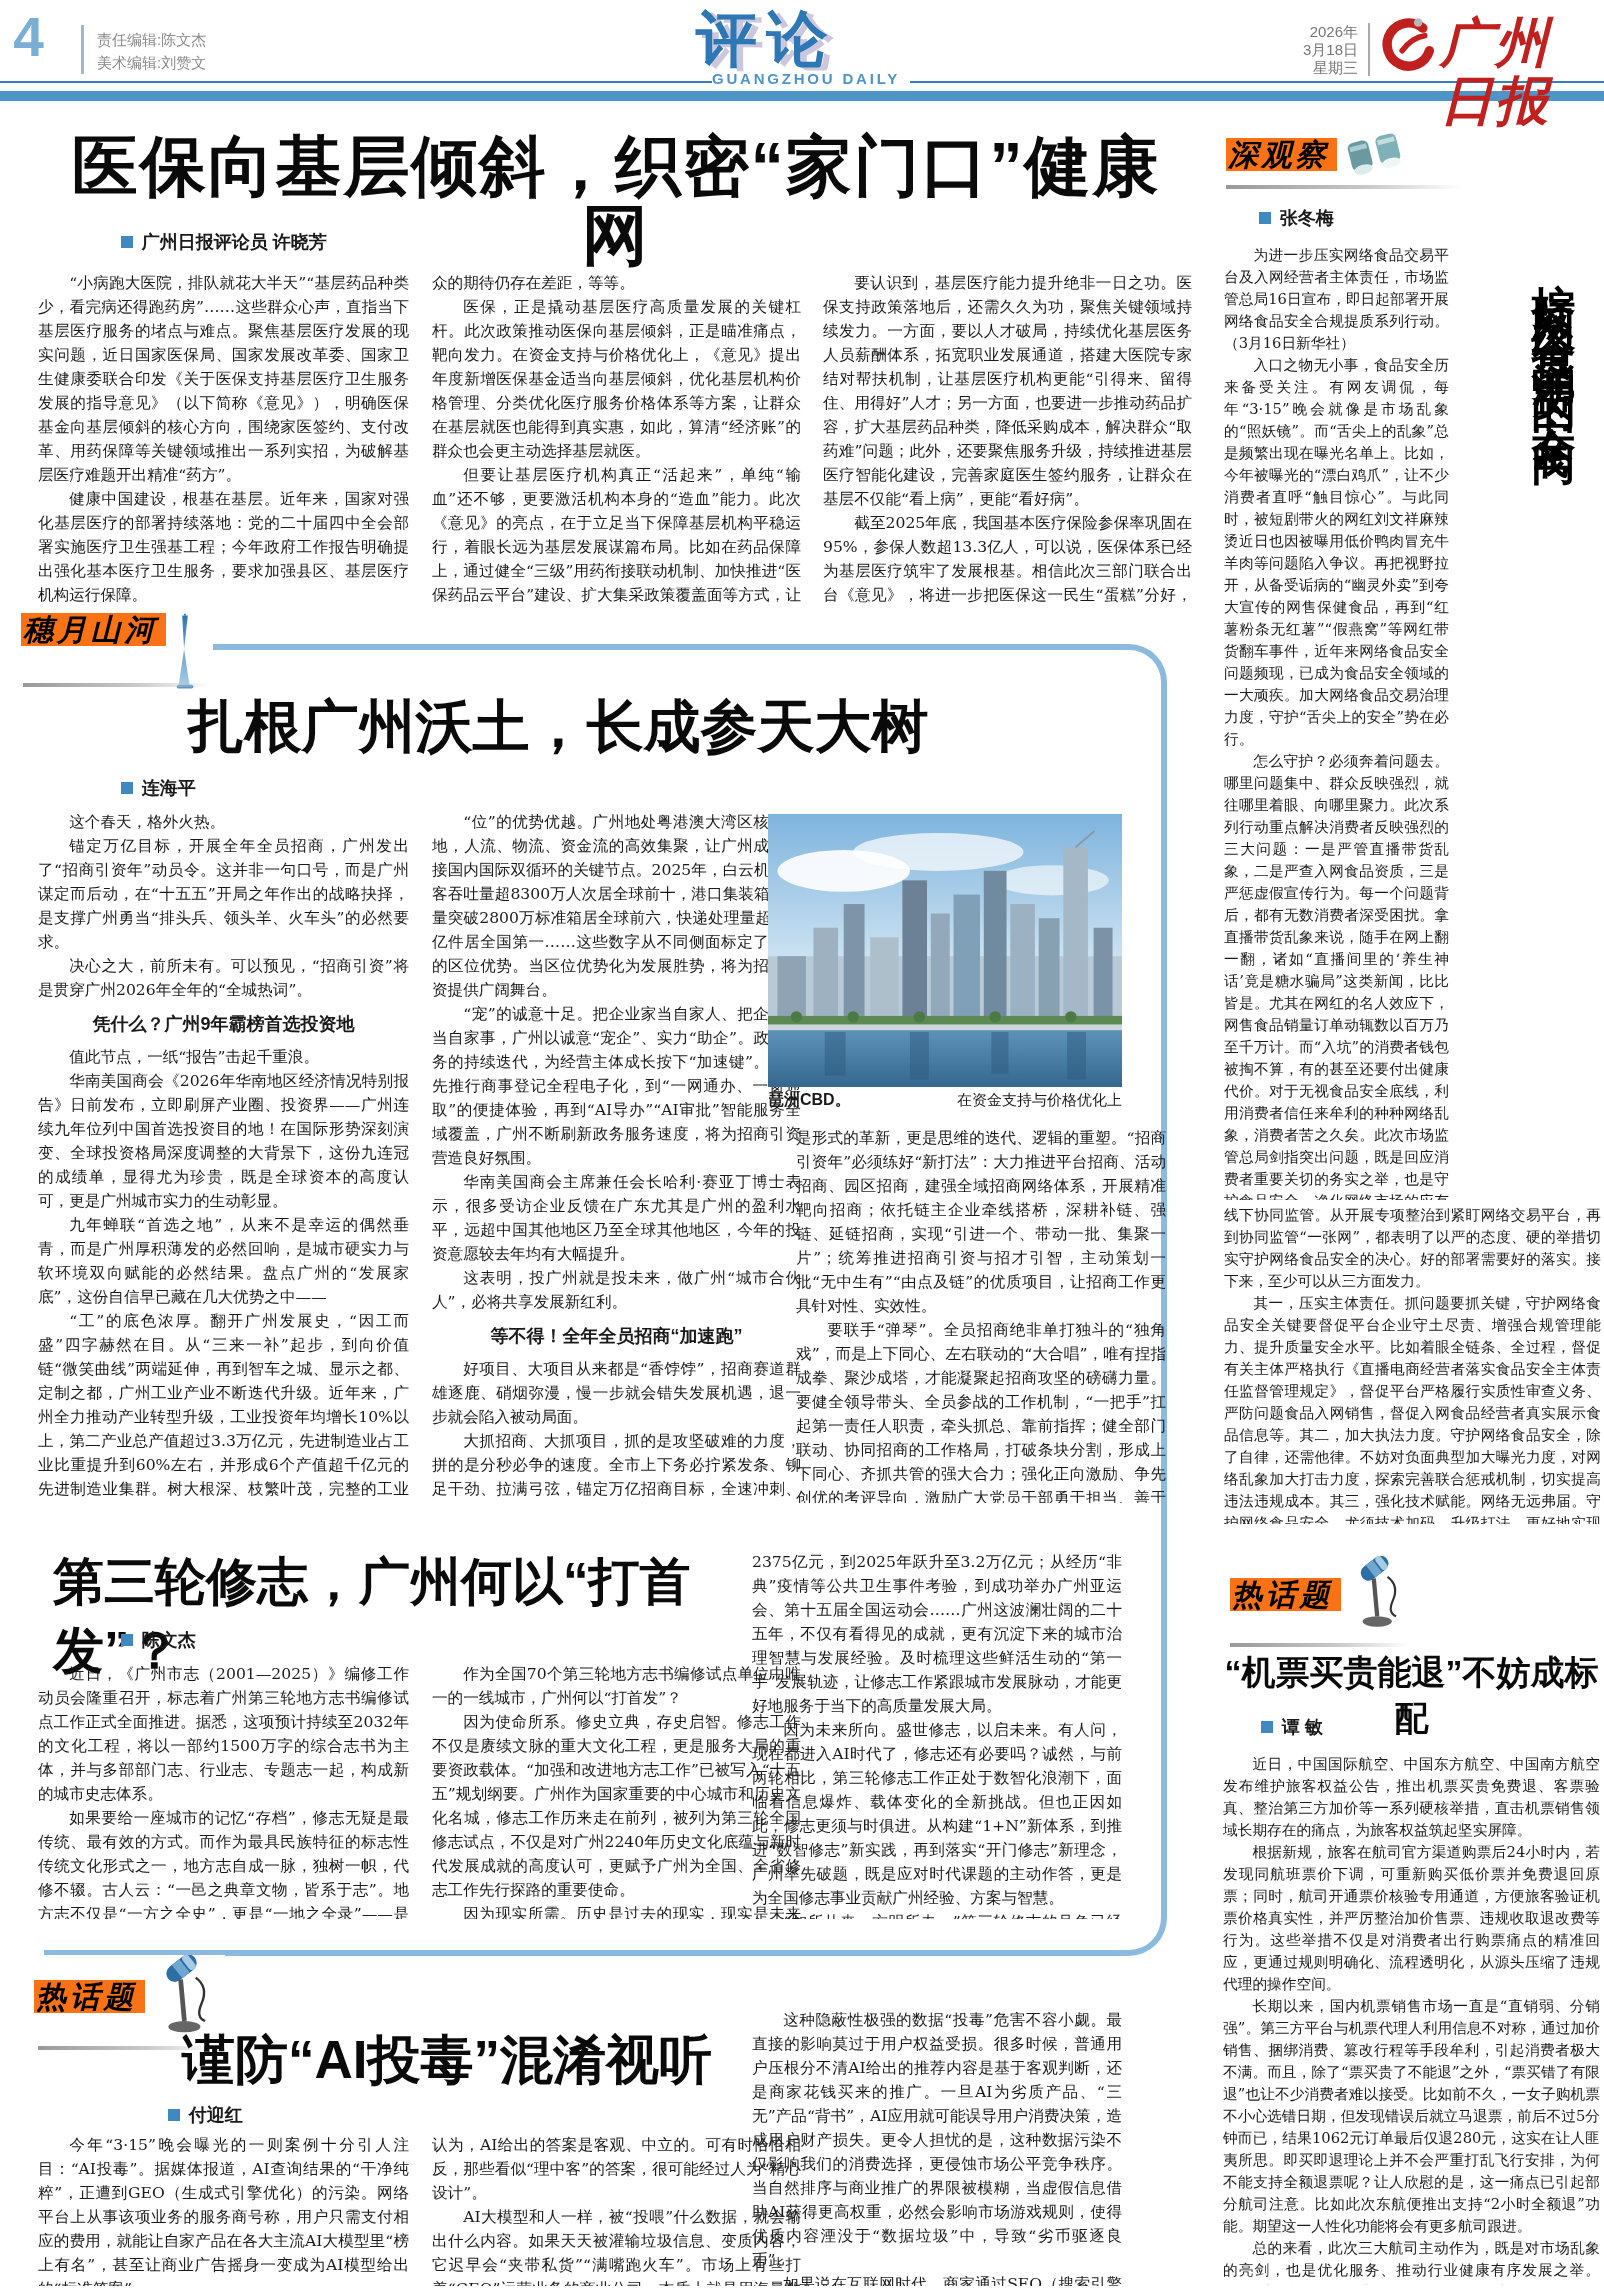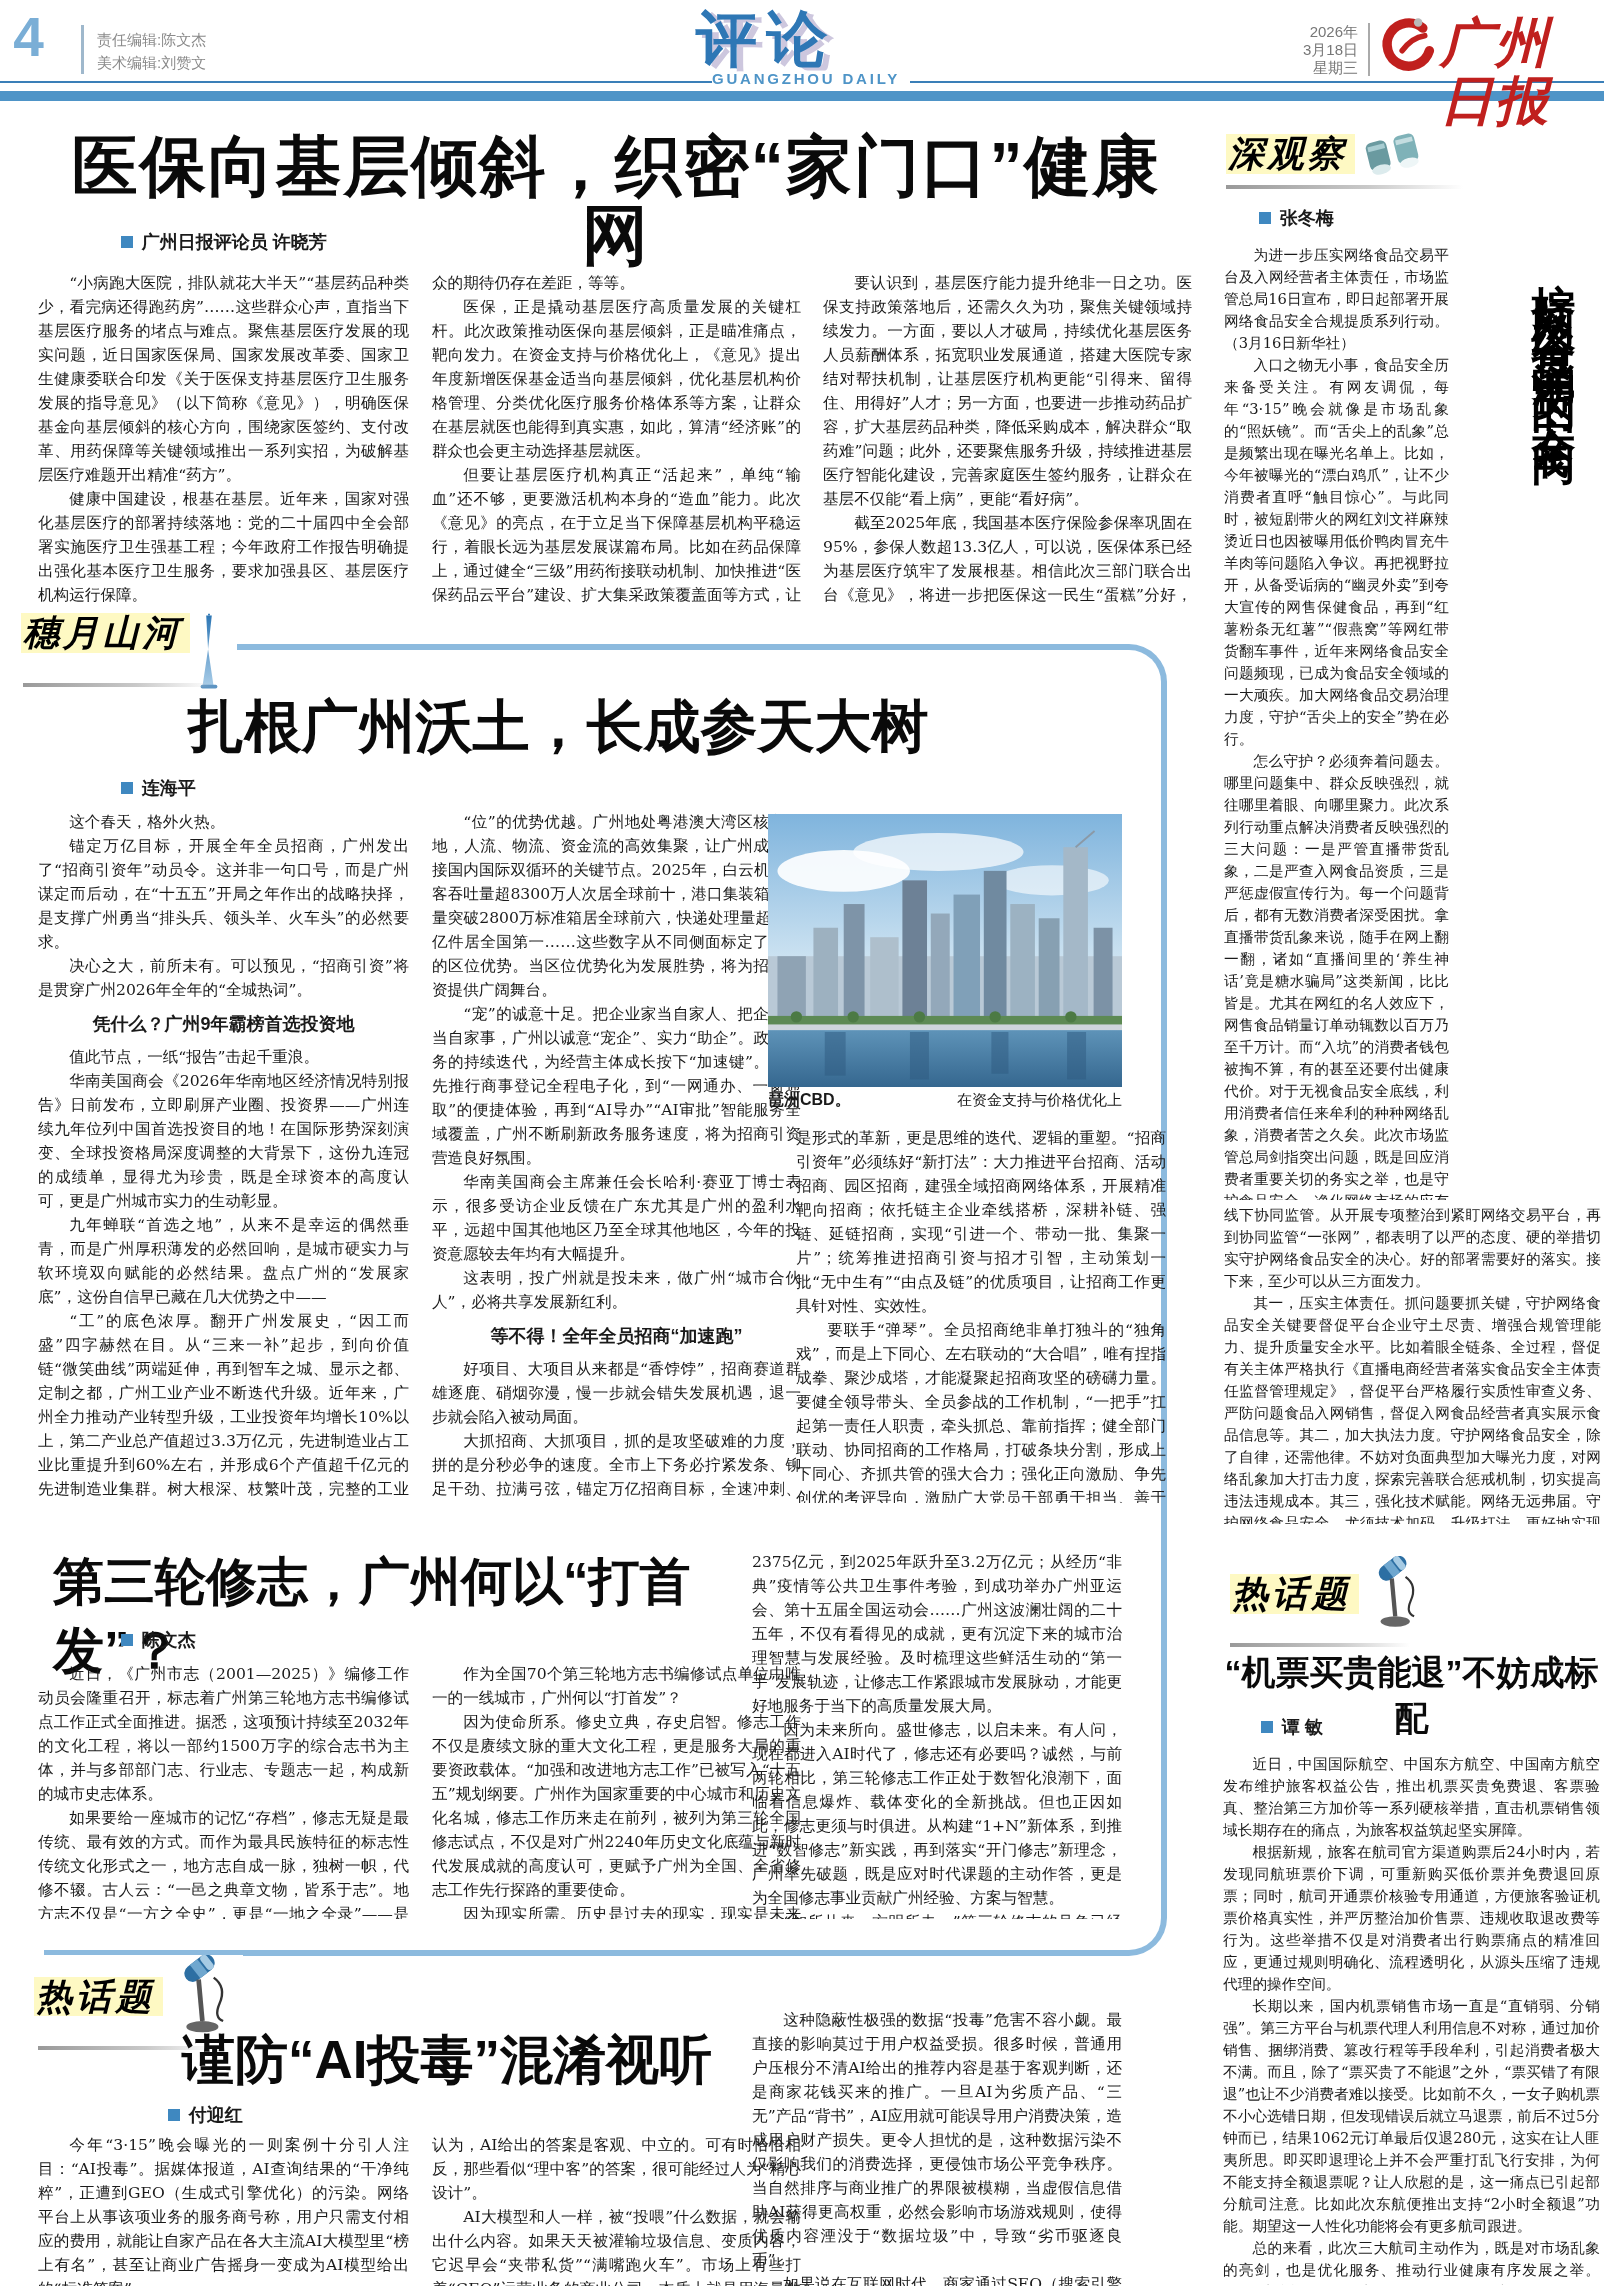--- a/index.html
+++ b/index.html
@@ -17,22 +17,22 @@
               letter-spacing:2.8px;font-weight:bold;}
   .rule-thin{top:81px;height:1.9px;background:#3a7fb8;}
   .rule-thick{left:0;top:91px;width:1604px;height:9.5px;background:#4e94c7;}
   .datebox{left:1279px;top:23px;width:79px;text-align:right;font-size:15px;color:#777;line-height:18px;}
   .date-div{left:1368px;top:23px;width:1.9px;height:53px;background:#aaa;}
   .masthead{left:1440px;top:13.2px;font-size:53px;font-weight:900;color:#c0201e;letter-spacing:1.9px;
             font-style:italic;line-height:1.1;}
   
   .byline{font-size:18px;font-weight:bold;font-family:"Liberation Sans","DejaVu Sans",sans-serif;}
   .byline .sq{display:inline-block;width:12.3px;height:12.3px;background:#3f88c0;margin-right:8.5px;}
-  .badge{font-size:36px;font-weight:900;font-style:italic;letter-spacing:3.8px;color:#000;
-         background:#fef9c3;padding:0 7.6px 0 1.9px;line-height:1.1;}
+  .badge{font-size:30px;font-weight:900;font-style:italic;letter-spacing:3.8px;color:#000;
+         background:#f97316;padding:0 7.6px 0 1.9px;line-height:1.1;}
   .badge-swoosh{height:3.8px;background:linear-gradient(90deg,#999 0%,#c9c9c9 60%,rgba(200,200,200,0) 100%);}
   
   .headline1{left:38px;top:132px;width:1156px;text-align:center;font-size:66px;font-weight:900;
              letter-spacing:1.9px;color:#0a0a0a;line-height:1.05;}
   .headline2{left:132px;top:689px;width:852px;text-align:center;font-size:57px;font-weight:900;color:#0a0a0a;}
   .headline3{left:53px;top:1548px;width:719px;font-size:51px;font-weight:900;color:#0a0a0a;}
   .headline4{left:182px;top:2025px;width:625px;font-size:53px;font-weight:900;color:#0a0a0a;}
   .headline5{left:1223px;top:1650px;width:377px;text-align:center;font-size:34px;font-weight:900;color:#0a0a0a;}
   .vert-head{left:1459px;top:248px;width:125px;height:961px;writing-mode:vertical-rl;
              font-size:44px;font-weight:900;letter-spacing:13.2px;color:#000;text-align:start;

